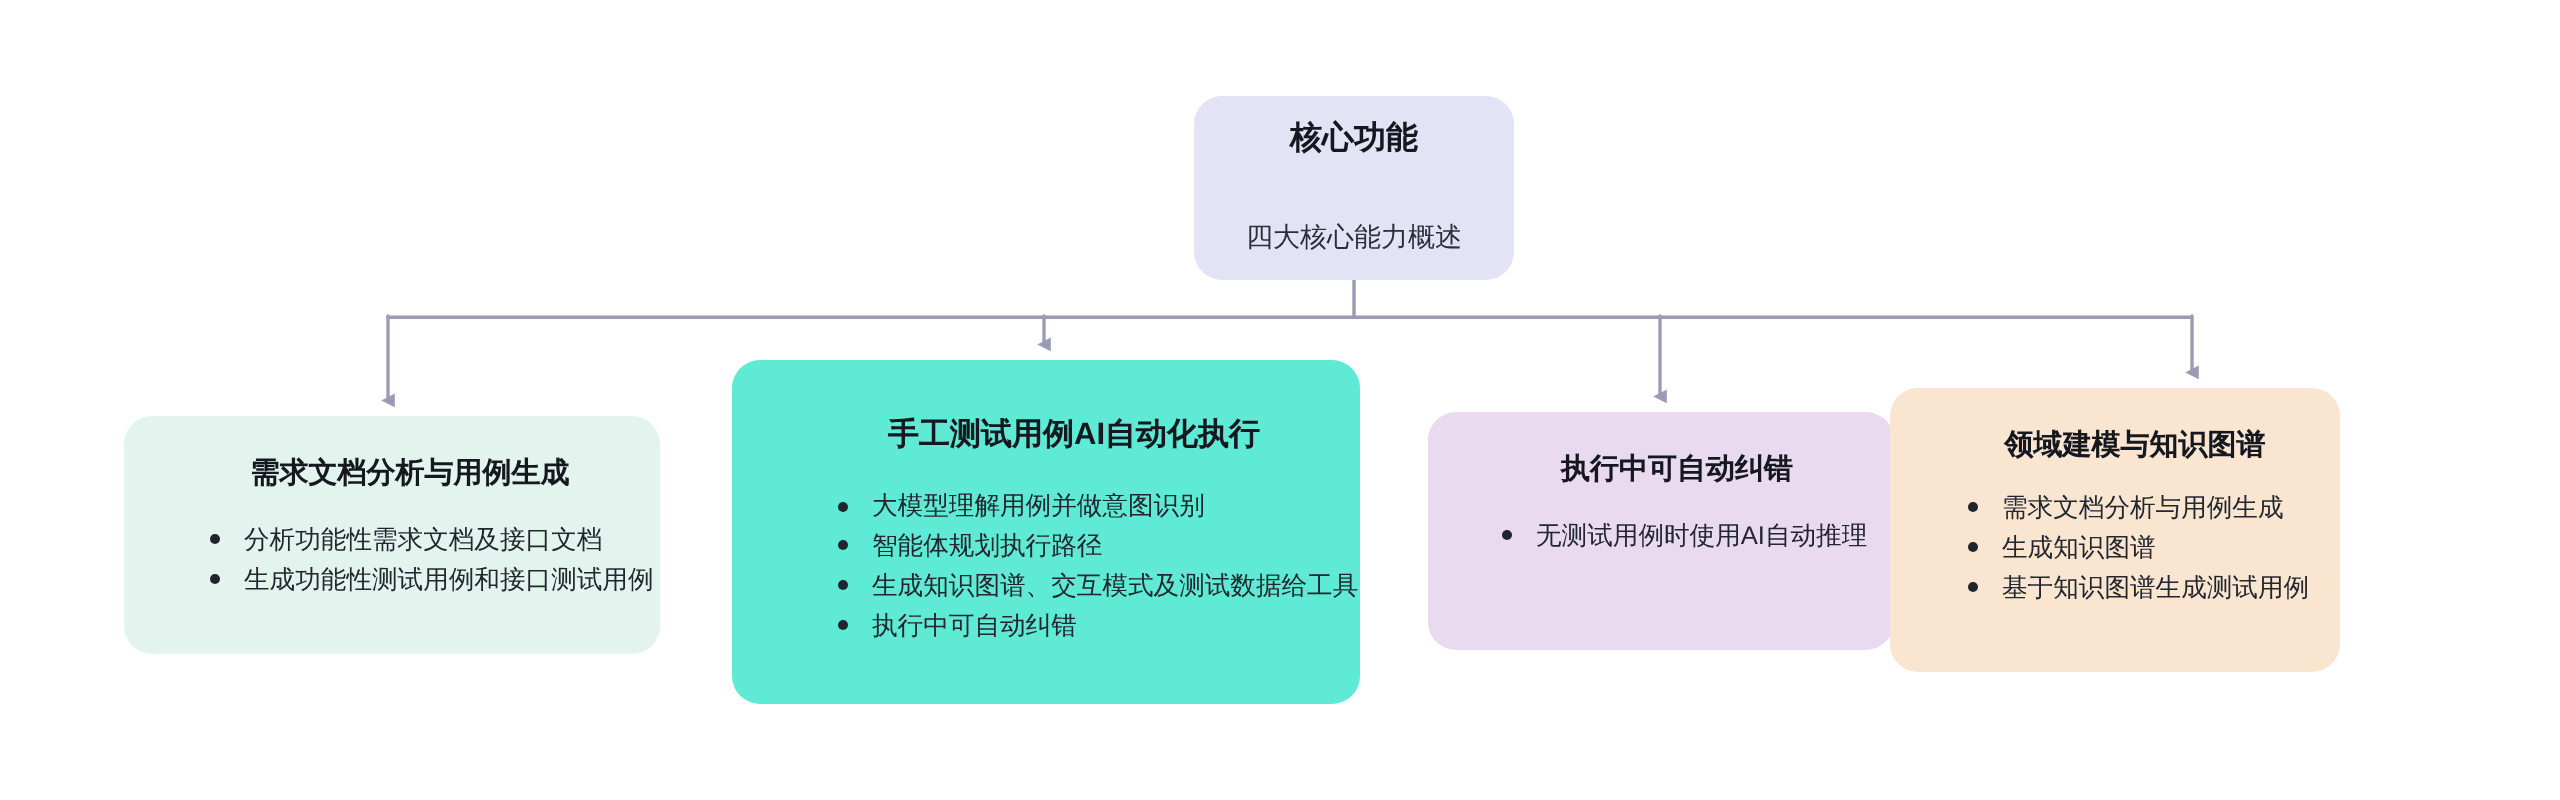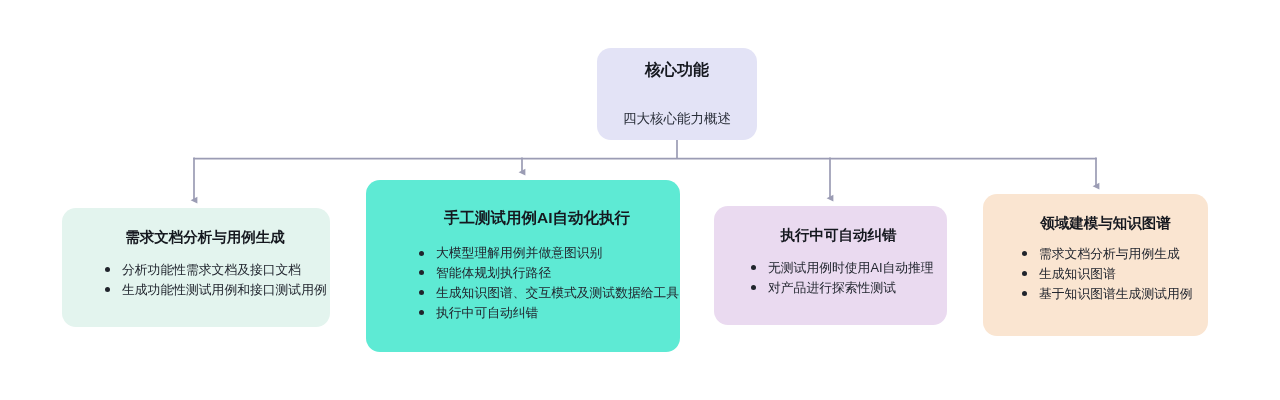--- a/index.html
+++ b/index.html
@@ -120,21 +120,21 @@
     height: 119px;
     background: #eadaf0;
     padding: 20px 18px 0 34px;
   }
   #node-child-2 .node-title { font-size: 14.5px; margin-bottom: 13px; }
   #node-child-2 .bullets { padding-left: 20px; }
   #node-child-2 .bullets li { font-size: 12.8px; }
 
   
   #node-child-3 {
-    left: 983px;
+    left: 945px;
     top: 194px;
     width: 225px;
     height: 142px;
     background: #fae5d1;
     padding: 20px 14px 0 34px;
   }
   #node-child-3 .node-title { font-size: 14.5px; margin-bottom: 11px; }
   #node-child-3 .bullets { padding-left: 22px; }
   #node-child-3 .bullets li { font-size: 12.8px; }
 </style>
@@ -182,21 +182,20 @@
       <li>智能体规划执行路径</li>
       <li>生成知识图谱、交互模式及测试数据给工具</li>
       <li>执行中可自动纠错</li>
     </ul>
   </div>
 
   <div class="node" id="node-child-2" style="background: rgb(234, 218, 240);">
     <div class="node-title">执行中可自动纠错</div>
     <ul class="bullets">
       <li>无测试用例时使用AI自动推理</li>
-      <li>对产品进行探索性测试</li>
     </ul>
   </div>
 
   <div class="node" id="node-child-3" style="background: rgb(250, 229, 209);">
     <div class="node-title">领域建模与知识图谱</div>
     <ul class="bullets">
       <li>需求文档分析与用例生成</li>
       <li>生成知识图谱</li>
       <li>基于知识图谱生成测试用例</li>
     </ul>

